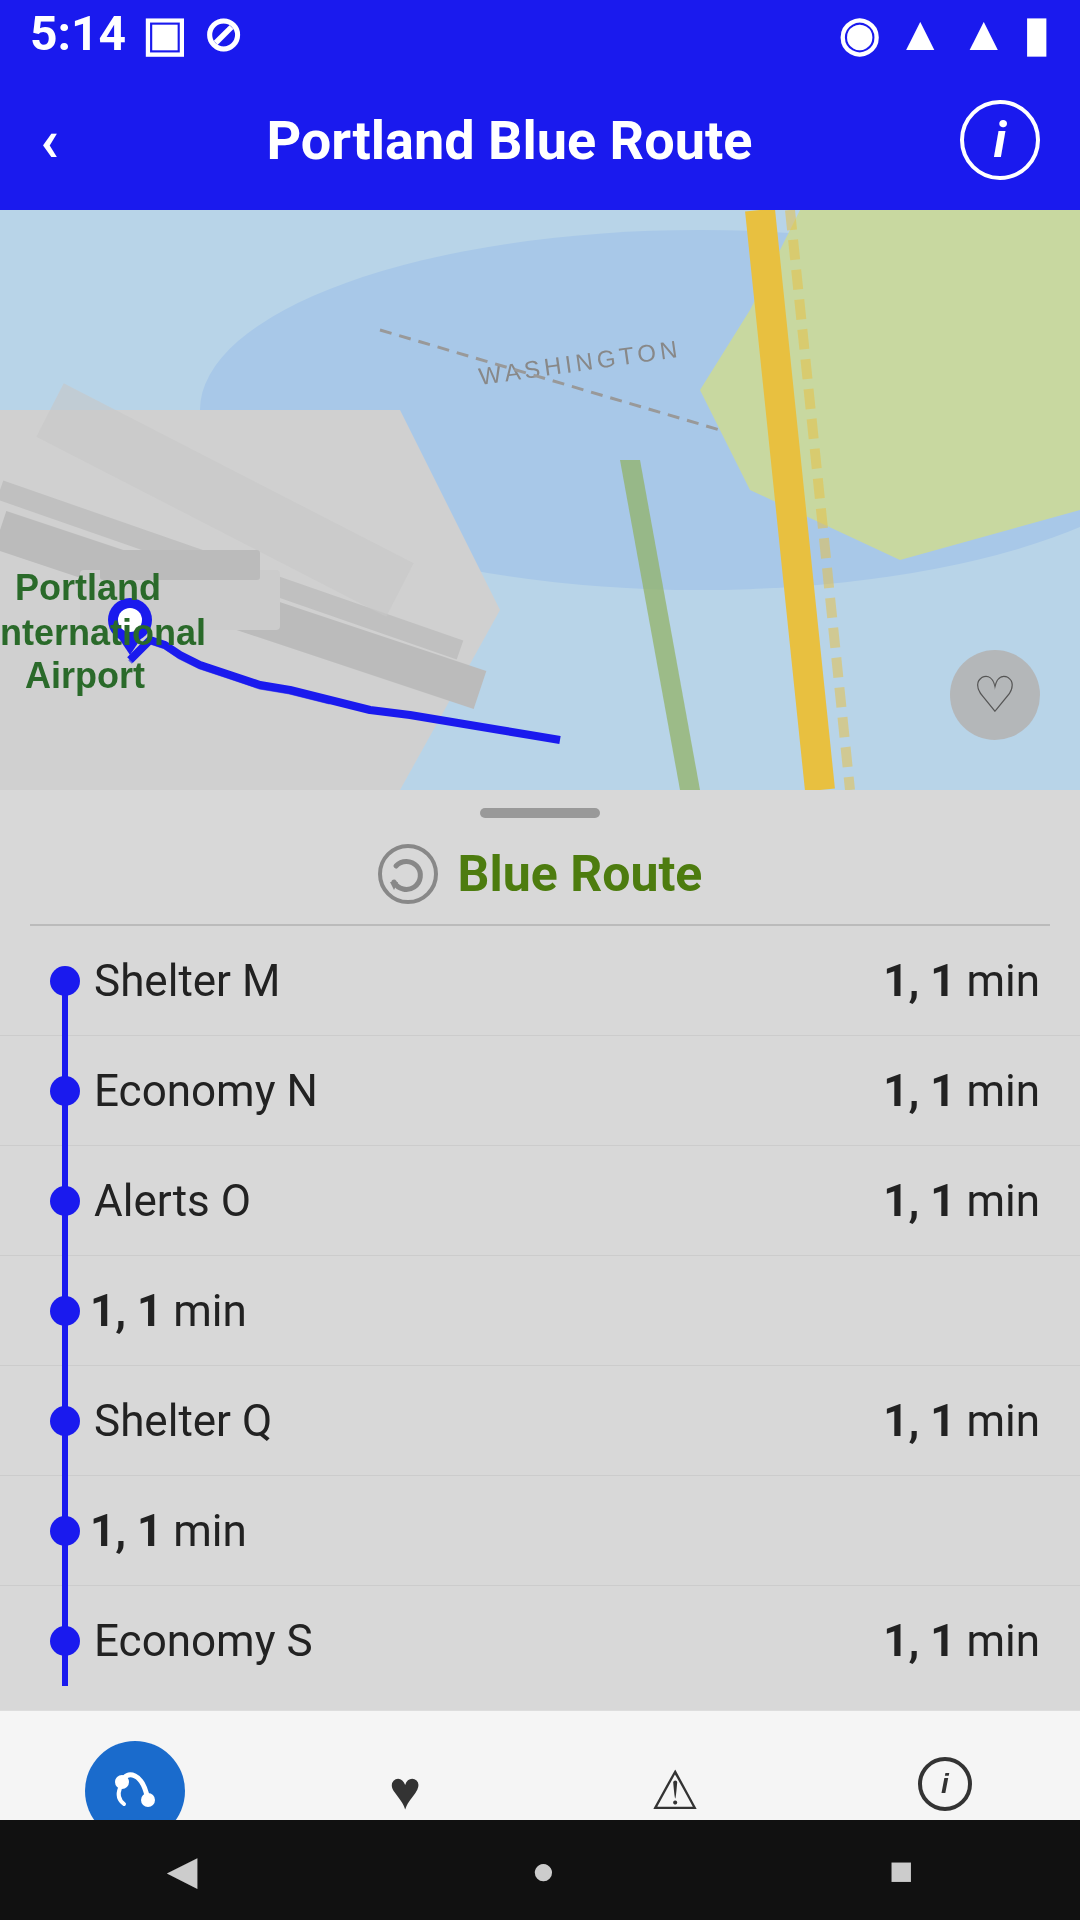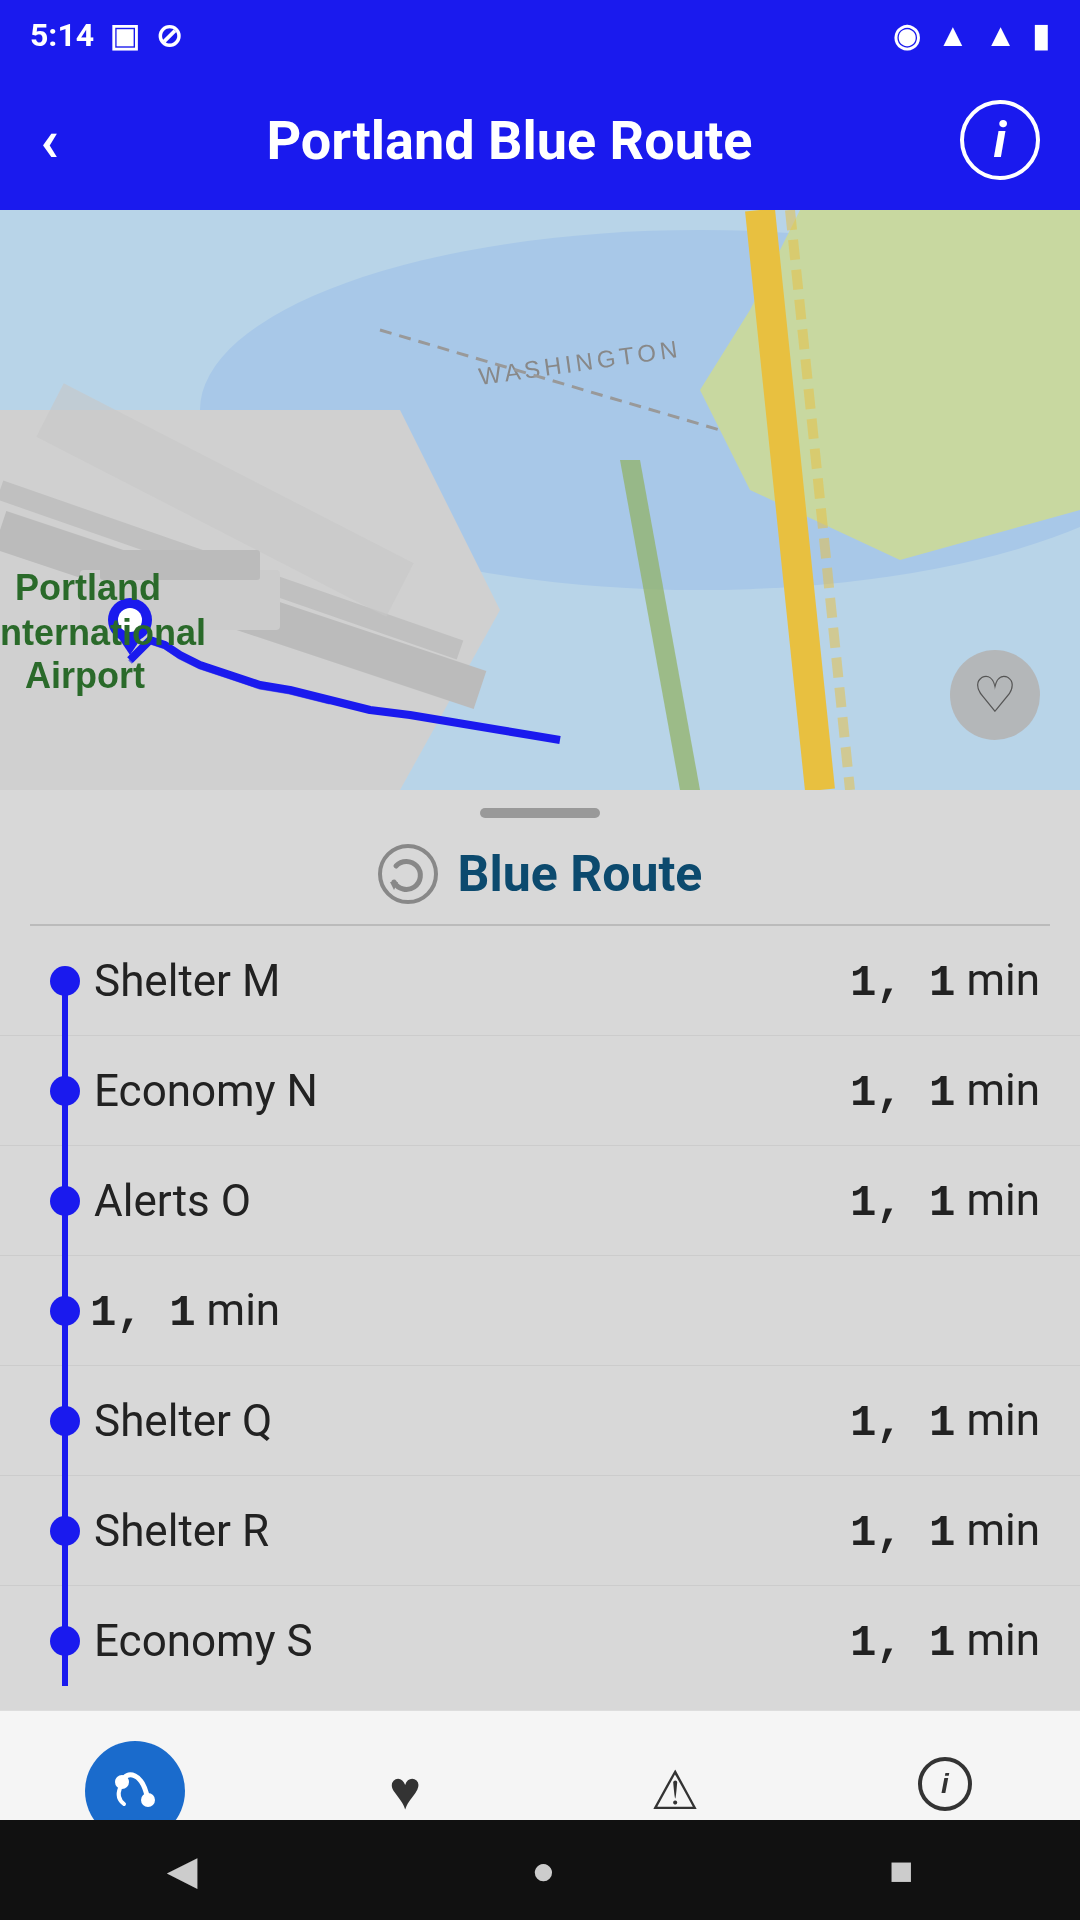--- a/index.html
+++ b/index.html
@@ -13,25 +13,25 @@
       overflow: hidden;
       position: relative;
     }
 
     
     #status-bar {
       width: 100%;
       height: 70px;
       background: #1a1aee;
       display: flex;
-      align-items: flex-start;
+      align-items: flex-end;
       justify-content: space-between;
-      padding: 16px 30px;
+      padding: 8px 30px;
       color: white;
-      font-size: 32px;
+      font-size: 48px;
       font-weight: bold;
     }
 
     .status-left {
       display: flex;
       align-items: center;
       gap: 16px;
     }
 
     .status-right {
@@ -145,21 +145,21 @@
       justify-content: center;
       gap: 20px;
       padding: 16px 0 20px;
       border-bottom: 2px solid #bbb;
       margin: 0 30px;
     }
 
     .route-title {
       font-size: 50px;
       font-weight: bold;
-      color: #0c4a6e;
+      color: #4d7c0f;
     }
 
     
     #stop-list {
       overflow-y: auto;
       height: calc(100% - 160px);
     }
 
     .stop-item {
       display: flex;
@@ -221,21 +221,20 @@
     }
 
     .stop-time {
       font-size: 44px;
       color: #222;
       text-align: right;
     }
 
     .stop-time strong {
       font-weight: bold;
-      font-family: Liberation Mono, monospace;
     }
 
     
     #bottom-nav {
       position: absolute;
       bottom: 0;
       width: 100%;
       height: 210px;
       background: #f5f5f5;
       display: flex;
@@ -426,21 +425,20 @@
       </div>
       <span class="stop-name">Shelter Q</span>
       <span class="stop-time"><strong>1, 1</strong> min</span>
     </div>
       <div class="stop-item">
       <div class="stop-line-container">
         <div class="stop-line-top"></div>
         <div class="stop-dot"></div>
         <div class="stop-line-bottom"></div>
       </div>
-      <span class="stop-name">Shelter R</span>
       <span class="stop-time"><strong>1, 1</strong> min</span>
     </div>
       <div class="stop-item">
       <div class="stop-line-container">
         <div class="stop-line-top"></div>
         <div class="stop-dot"></div>
         <div class="stop-line-bottom"></div>
       </div>
       <span class="stop-name">Economy S</span>
       <span class="stop-time"><strong>1, 1</strong> min</span>

